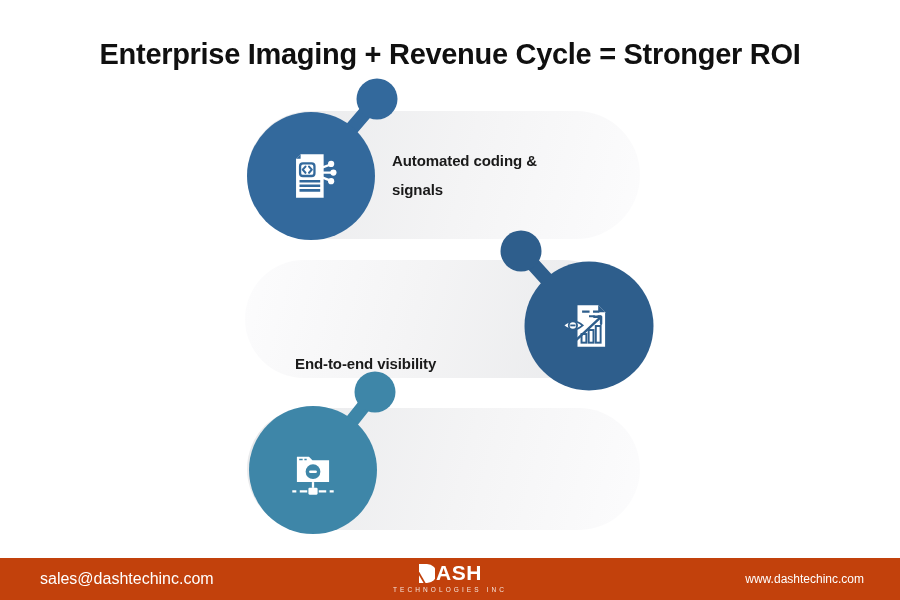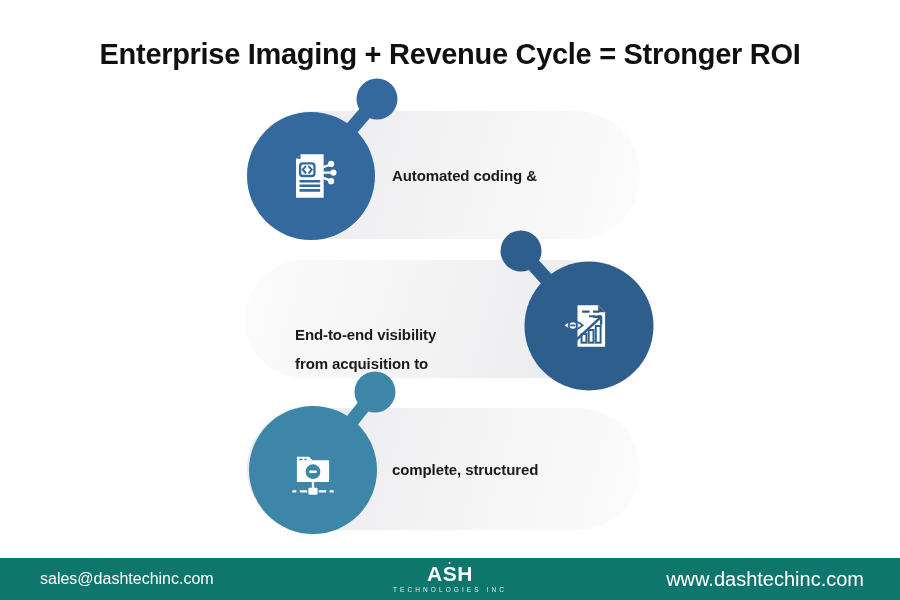--- a/index.html
+++ b/index.html
@@ -23,37 +23,38 @@
   .card-text{
     font-size:15px;line-height:29px;font-weight:700;color:#1a1a1a;letter-spacing:-0.1px;
   }
   .bubble{position:absolute;pointer-events:none;}
   .footer{
     position:absolute;left:0;bottom:0;width:900px;height:42px;
     display:flex;align-items:center;justify-content:space-between;
     color:#ffffff;
   }
   .footer-email{margin-left:40px;font-size:16px;}
-  .footer-site{margin-right:36px;font-size:20px;}
+  .footer-site{margin-right:36px;font-size:12px;}
   .logo{position:absolute;left:0;right:0;top:4px;display:flex;flex-direction:column;align-items:center;}
-  .logo-word{display:flex;align-items:center;height:22px;flex-direction:column;}
+  .logo-word{display:flex;align-items:center;height:22px;}
   .logo-rest{font-size:21px;font-weight:700;line-height:20px;letter-spacing:0.5px;color:#fff;}
   .logo-sub{font-size:6.5px;letter-spacing:3.1px;color:rgba(255,255,255,0.85);margin-top:2px;}
 </style>
 </head>
 <body>
 
 <div class="stage">
 
   <div class="title">Enterprise Imaging + Revenue Cycle = Stronger ROI</div>
 
   <div class="card">
     <div class="pill" style="left:247px;top:111px;width:393px;height:128px;border-radius:64px;padding-left:145px;box-sizing:border-box;">
       <div class="card-text">
         <div>Automated coding &amp;</div>
+        <div>signals</div>
       </div>
     </div>
     <svg class="bubble" style="left:240px;top:70px;" width="165" height="175" viewBox="0 0 165 175" color="#33699C">
       <line x1="71" y1="106" x2="137" y2="29" stroke="currentColor" stroke-width="14" stroke-linecap="round"></line>
       <circle cx="137" cy="29" r="20.5" fill="currentColor"></circle>
       <circle cx="71" cy="106" r="64" fill="currentColor"></circle>
       <g transform="translate(43.4,78.4) scale(1.15)">
         <path d="M15 5 H35 V43 H11 V9 Z" fill="#ffffff"></path>
         <path d="M15 5 V9 H11 Z" fill="currentColor"></path>
         <rect x="14.5" y="13" width="12.5" height="11" rx="2.5" fill="none" stroke="currentColor" stroke-width="2"></rect>
@@ -64,21 +65,20 @@
         <circle cx="43.5" cy="21" r="2.7" fill="#ffffff"></circle>
         <circle cx="41.5" cy="28.5" r="2.7" fill="#ffffff"></circle>
       </g>
     </svg>
   </div>
 
   <div class="card">
     <div class="pill pill--right" style="left:245px;top:260px;width:377px;height:118px;border-radius:59px;padding-left:50px;box-sizing:border-box;">
       <div class="card-text">
         <div>End-to-end visibility</div>
-        <div>from acquisition to</div>
       </div>
     </div>
     <svg class="bubble" style="left:495px;top:225px;" width="165" height="170" viewBox="0 0 165 170" color="#2E5E8C">
       <line x1="94" y1="101" x2="26" y2="26" stroke="currentColor" stroke-width="14" stroke-linecap="round"></line>
       <circle cx="26" cy="26" r="20.5" fill="currentColor"></circle>
       <circle cx="94" cy="101" r="64.5" fill="currentColor"></circle>
       <g transform="translate(66.4,73.4) scale(1.15)">
         <path d="M14 6 H32 L38 12 V42 H14 Z" fill="#ffffff"></path>
         <path d="M32 6 L38 12 H32 Z" fill="currentColor"></path>
         <path d="M18 11.5 H24.5 M27.5 11.5 H33 M24 15.5 H29 M31.5 15.5 H34.5" stroke="currentColor" stroke-width="1.9"></path>
@@ -90,41 +90,40 @@
         <path d="M1.5 23.5 Q10 16 18.5 23.5 Q10 31 1.5 23.5 Z" fill="#ffffff" stroke="currentColor" stroke-width="1.6"></path>
         <circle cx="10" cy="23.5" r="3.6" fill="#ffffff" stroke="currentColor" stroke-width="1.6"></circle>
         <path d="M7.7 23.5 H12.3" stroke="currentColor" stroke-width="1.6"></path>
       </g>
     </svg>
   </div>
 
   <div class="card">
     <div class="pill" style="left:247px;top:408px;width:393px;height:122px;border-radius:61px;padding-left:145px;box-sizing:border-box;">
       <div class="card-text">
-        <div>complete, structured</div>
 
       </div>
     </div>
     <svg class="bubble" style="left:243px;top:368px;" width="160" height="170" viewBox="0 0 160 170" color="#3E86A8">
       <line x1="70" y1="102" x2="132" y2="24" stroke="currentColor" stroke-width="14" stroke-linecap="round"></line>
       <circle cx="132" cy="24" r="20.5" fill="currentColor"></circle>
       <circle cx="70" cy="102" r="64" fill="currentColor"></circle>
       <g transform="translate(42.4,74.4) scale(1.15)">
         <path d="M10 12.5 H20.5 L23.5 15.5 H38 V34.5 H10 Z" fill="#ffffff"></path>
         <path d="M12 14.8 H15 M16.5 14.8 H18.5" stroke="currentColor" stroke-width="1.3"></path>
         <circle cx="24" cy="25.5" r="6.4" fill="currentColor"></circle>
         <rect x="20.6" y="24.4" width="6.8" height="2.2" rx="1.1" fill="#ffffff"></rect>
         <path d="M24 34.5 V39.5" stroke="#ffffff" stroke-width="2"></path>
         <rect x="20" y="39.5" width="8" height="6" rx="1" fill="#ffffff"></rect>
         <path d="M6 42.5 H9.5 M12.5 42.5 H19 M29 42.5 H35.5 M38.5 42.5 H42" stroke="#ffffff" stroke-width="2"></path>
       </g>
     </svg>
   </div>
 
-  <div class="footer" style="background-color: #0f766e; margin-top: 20px;">
+  <div class="footer" style="background-color: #c2410c; margin-top: 20px;">
     <span class="footer-email">sales@dashtechinc.com</span>
     <div class="logo">
       <div class="logo-word">
         <svg width="17" height="21" viewBox="0 0 17 21" style="margin-right:1px;">
           <path d="M1 1 H9 A9.3 9.3 0 0 1 9 20 H7.6 L1 8.6 Z" fill="#ffffff"></path>
           <path d="M1 12.2 L5.6 20 H1 Z" fill="#ffffff"></path>
         </svg>
         <span class="logo-rest">ASH</span>
       </div>
       <div class="logo-sub">TECHNOLOGIES INC</div>

